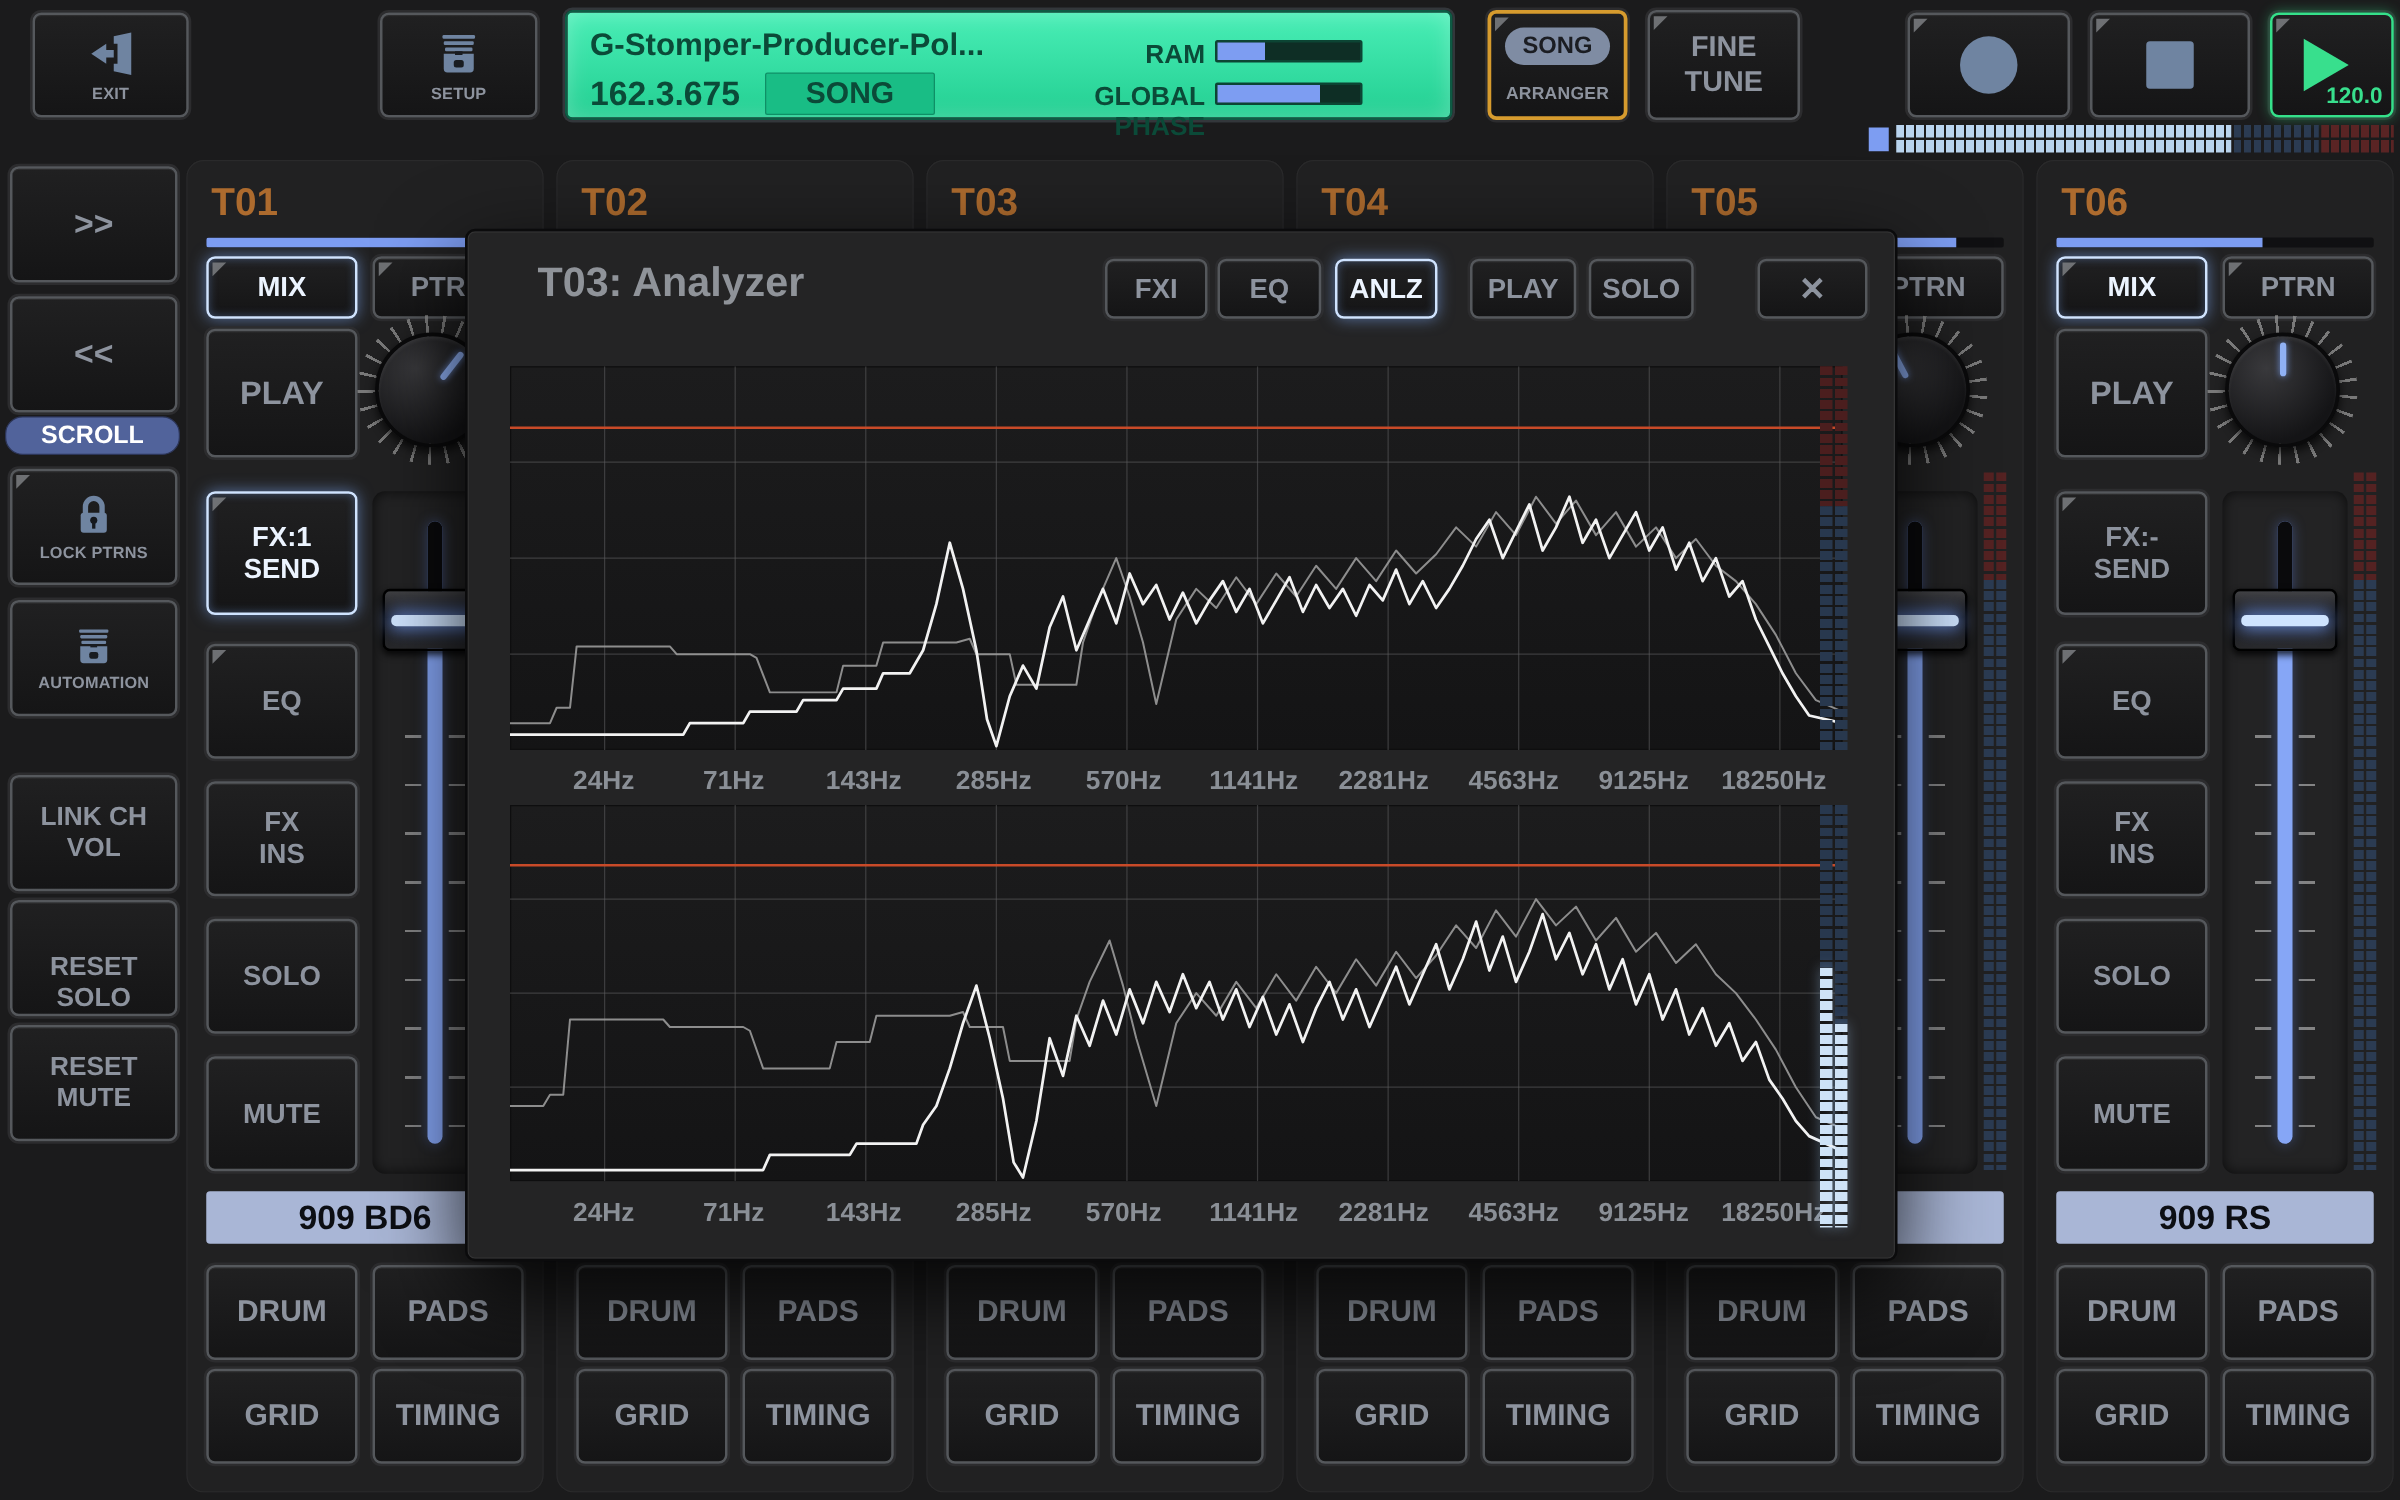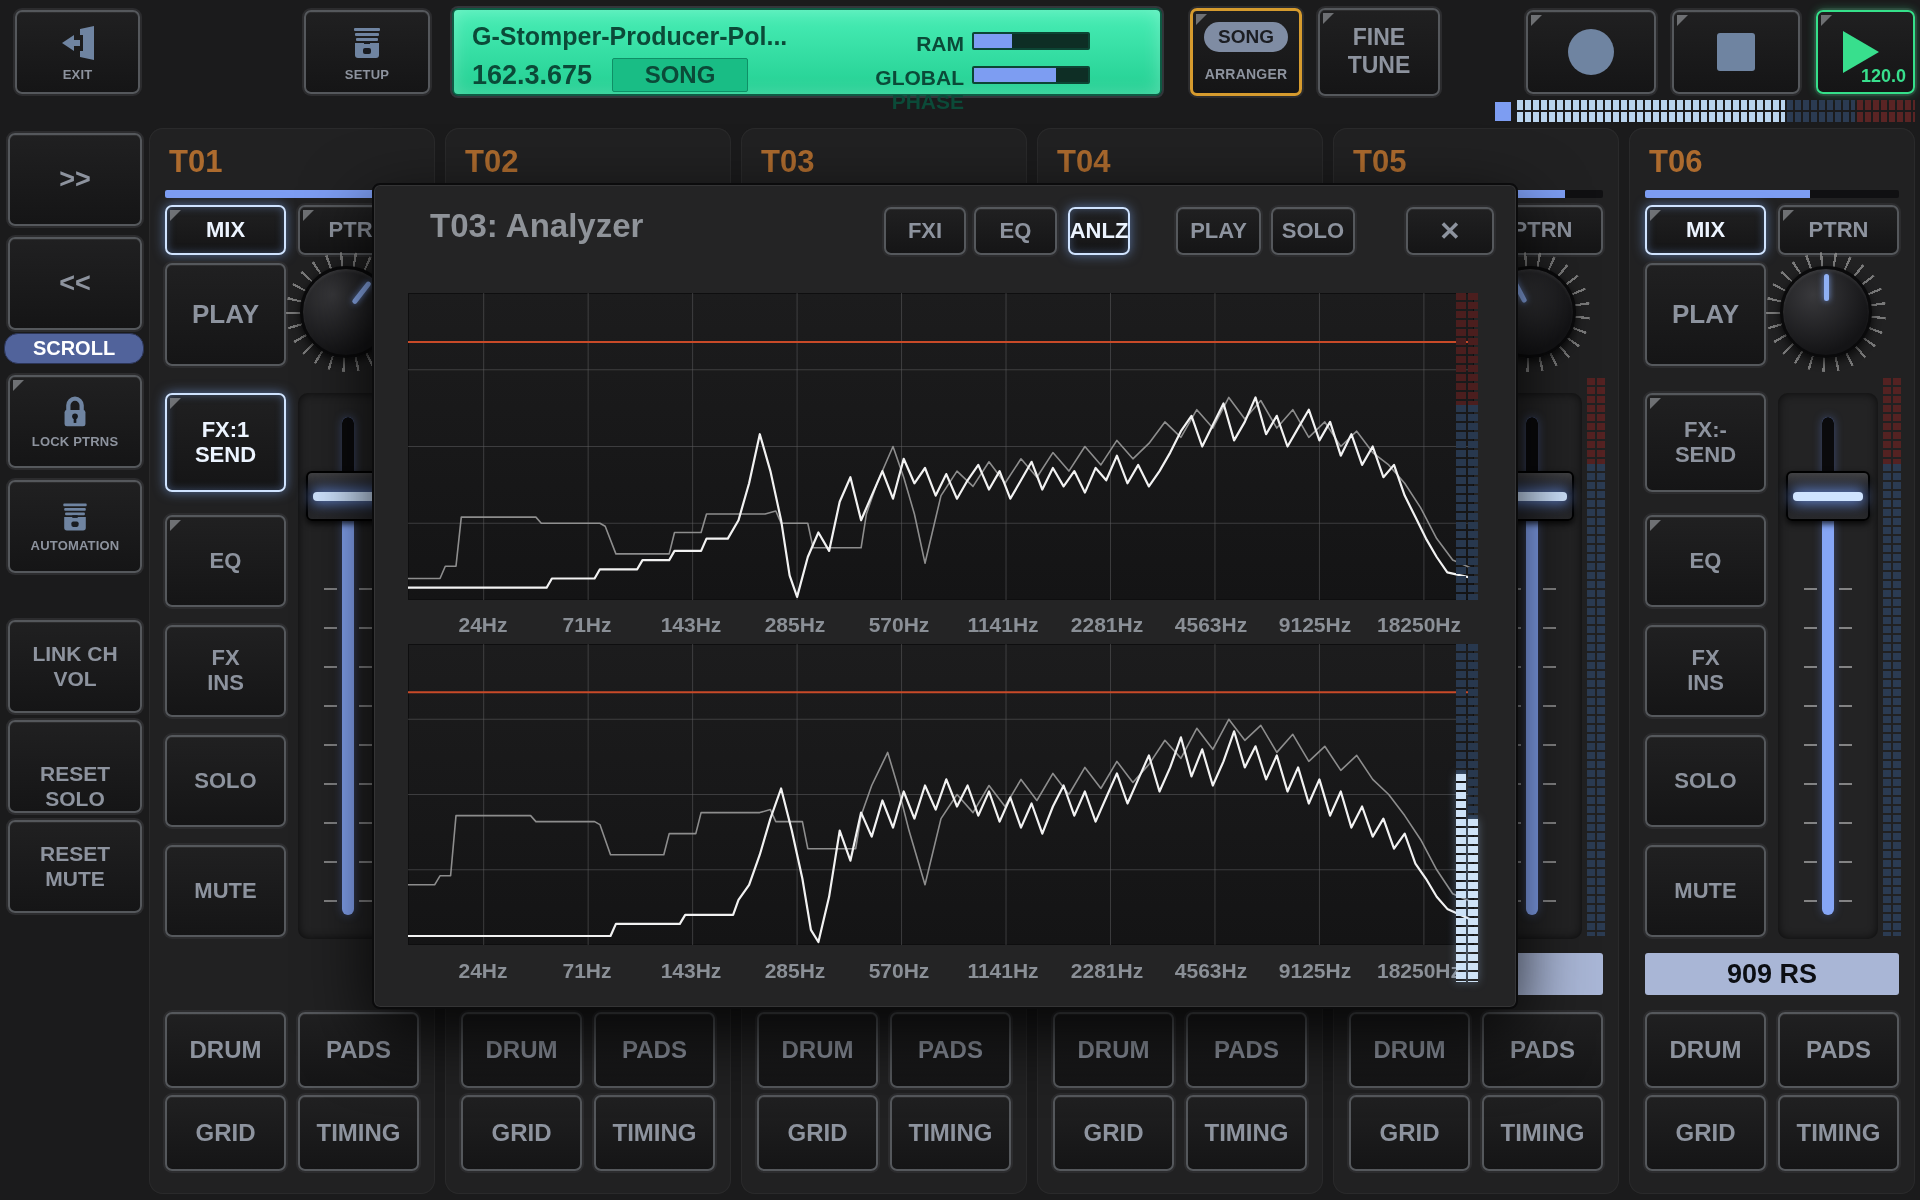--- a/index.html
+++ b/index.html
@@ -97,21 +97,21 @@
   .freq{flex:0 0 104px;text-align:center;color:#8a8f96;font-size:21px;font-weight:bold;}
 
   .hidden-text{visibility:hidden;}
   .icon{display:block;}
 </style>
 </head>
 <body>
 
 <div class="stage">
 
-  <div class="btn dk" style="left:15px;top:10px;width:125px;height:84px;">
+  <div class="btn dk" style="left:26px;top:10px;width:125px;height:84px;">
     <svg class="icon" width="44" height="40" viewBox="0 0 44 40">
       <path d="M18 12 L6 20 L18 28 V23 H24 V17 H18 Z" fill="#6f84a1"></path>
       <path d="M24 6 L38 3 V37 L24 34 V28 H27 V12 H24 Z" fill="#6f84a1"></path>
     </svg>
     <span class="ilabel">EXIT</span>
   </div>
 
 
   <div class="btn dk" style="left:304px;top:10px;width:126px;height:84px;">
     <svg class="icon" width="46" height="40" viewBox="0 0 40 40">
@@ -273,20 +273,23 @@
       <div class="btn dk tbtn colA" style="top:625px;height:92px;">
           <span>FX<br>INS</span>
         </div>
       <div class="btn dk tbtn colA" style="top:735px;height:92px;">
           <span>SOLO</span>
         </div>
       <div class="btn dk tbtn colA" style="top:845px;height:92px;">
           <span>MUTE</span>
         </div>
 
+      <div class="tname">
+          <span>909 BD6</span>
+        </div>
 
       <div class="btn dk tbtn colA" style="top:1012px;height:76px;font-size:24px;">
           <span>DRUM</span>
         </div>
       <div class="btn dk tbtn colB" style="top:1012px;height:76px;font-size:24px;">
           <span>PADS</span>
         </div>
       <div class="btn dk tbtn colA" style="top:1095px;height:76px;font-size:24px;">
           <span>GRID</span>
         </div>
@@ -698,21 +701,21 @@
 
   <div class="dialog">
     <div class="dtitle">T03: Analyzer</div>
 
     <div class="btn dk dbtn" style="left:510px;width:82px;">
         <span>FXI</span>
       </div>
     <div class="btn dk dbtn" style="left:600px;width:83px;">
         <span>EQ</span>
       </div>
-    <div class="btn dk dbtn on" style="left:694px;width:62px;">
+    <div class="btn dk dbtn on" style="left:694px;width:82px;">
         <span>ANLZ</span>
       </div>
     <div class="btn dk dbtn" style="left:802px;width:85px;">
         <span>PLAY</span>
       </div>
     <div class="btn dk dbtn" style="left:897px;width:84px;">
         <span>SOLO</span>
       </div>
     <div class="btn dk dbtn" style="left:1032px;width:88px;font-size:26px;">
         <span>✕</span>

